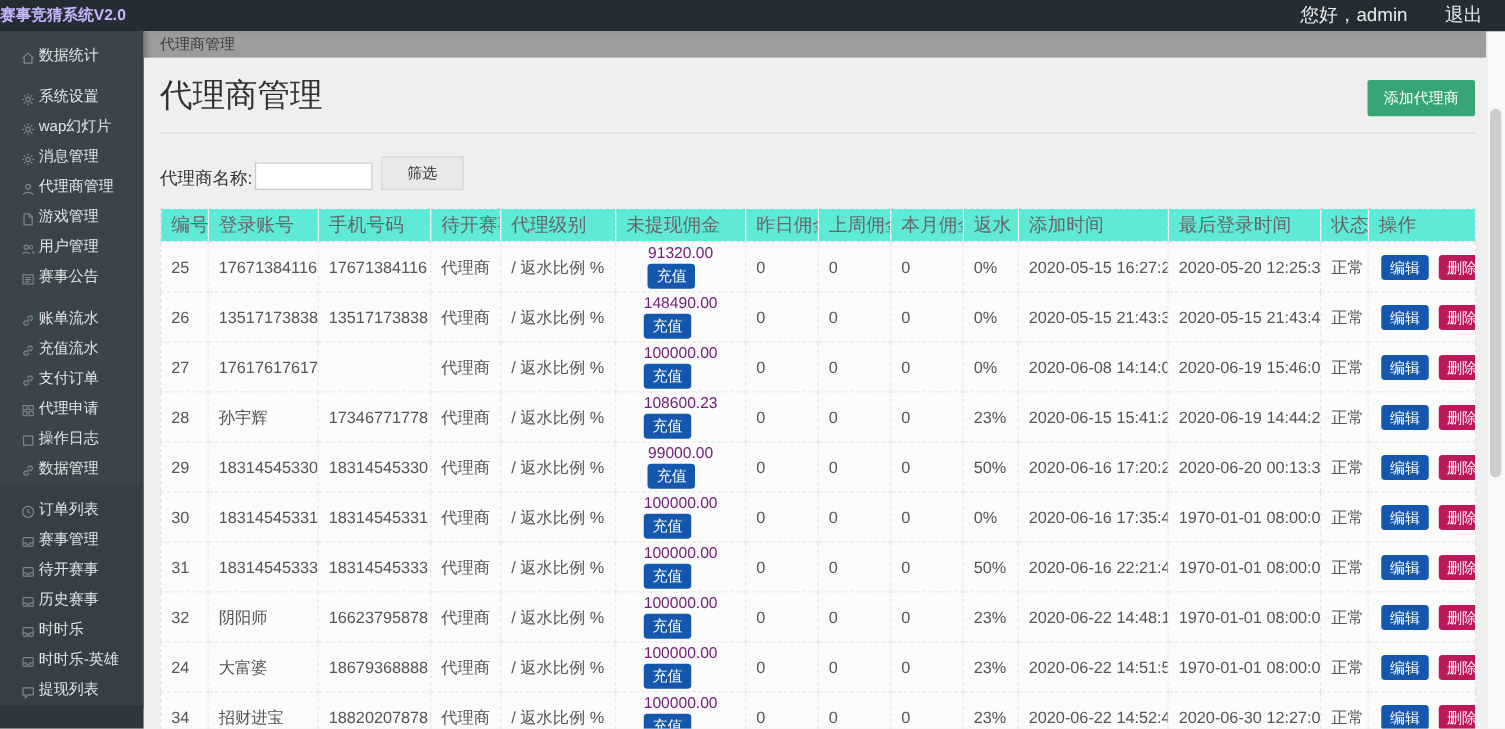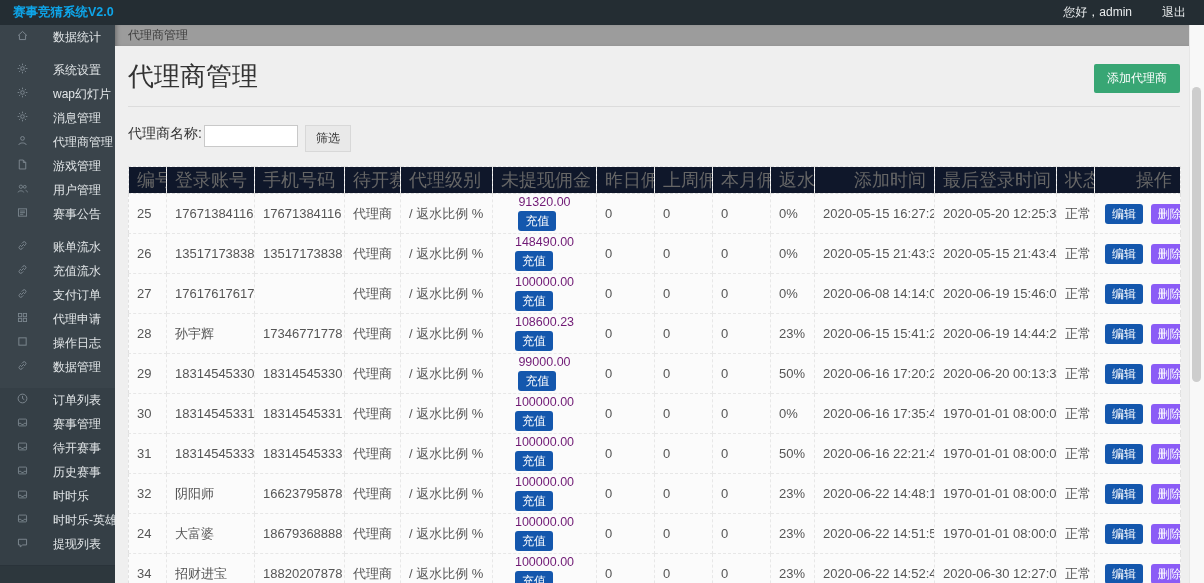--- a/index.html
+++ b/index.html
@@ -4,69 +4,69 @@
 <style>
   html,body{margin:0;padding:0;}
   body{
     width:1204px;height:583px;position:relative;overflow:hidden;
     font-family:"Liberation Sans","DejaVu Sans",sans-serif;
     background:#efefef;
   }
   
   .topbar{position:absolute;top:0;left:0;width:1204px;height:25px;background:#242d33;
     color:#fff;display:flex;align-items:center;z-index:10;}
-  .brand{width:115px;box-sizing:border-box;padding-left:13px;font-size:12.5px;font-weight:bold;
-    white-space:nowrap;color:#0ea5e9;}
+  .brand{width:115px;box-sizing:border-box;padding-left:0;font-size:12.5px;font-weight:bold;
+    white-space:nowrap;color:#c4b5fd;}
   .topbar-right{margin-left:auto;display:flex;align-items:flex-end;gap:30px;padding-right:18px;
-    font-size:12px;color:#e9eced;}
+    font-size:15px;color:#e9eced;}
   .logout{cursor:pointer;}
   
   .sidebar{position:absolute;top:25px;left:0;bottom:0;width:115px;background:#2d373d;}
   .side-section{background:#3a444b;border-bottom:1px solid #28313700;box-shadow:0 1px 0 #2a333a;
     padding:4px 0;}
   .side-section:last-child{background:#353f46;}
-  .side-item{display:flex;align-items:flex-start;height:24px;padding-left:16px;gap:24px;
+  .side-item{display:flex;align-items:flex-end;height:24px;padding-left:16px;gap:2px;
     color:#e2e6e8;font-size:12px;cursor:pointer;white-space:nowrap;}
   .side-item .icon{display:flex;align-items:center;color:#7c878f;}
   .side-item .icon svg{width:13px;height:13px;}
   .side-label{overflow:hidden;}
   
   .content{position:absolute;left:115px;top:25px;right:14px;bottom:0;background:#efefef;overflow:hidden;}
   .breadcrumb-bar{height:21px;background:#9c9c9c;display:flex;align-items:center;padding-left:13px;
     font-size:12px;color:#3e3e3e;box-shadow:inset 4px 0 5px -3px rgba(0,0,0,.35);}
   .main{padding:0 10px 0 13px;}
   .title-row{display:flex;align-items:flex-start;justify-content:space-between;margin-top:15px;}
   .page-title{font-size:26px;font-weight:400;color:#333;margin:0;line-height:1.2;}
   .add-btn{background:#38a674;color:#fff;border:none;border-radius:2px;font-size:12px;
     padding:6px 13px;cursor:pointer;margin-top:3px;font-family:Liberation Serif, serif;}
   .divider{border-bottom:1px solid #dcdcdc;margin-top:13px;}
-  .filter-row{display:flex;align-items:flex-start;margin-top:18px;font-size:14px;color:#333;}
+  .filter-row{display:flex;align-items:flex-end;margin-top:18px;font-size:14px;color:#333;}
   .filter-input{width:84px;height:20px;border:1px solid #c9c9c9;background:#fff;margin-left:2px;
     padding:0 4px;font-size:12px;font-family:inherit;}
   .filter-btn{margin-left:7px;background:#e9e9e9;border:1px solid #d8d8d8;color:#333;
-    font-size:12px;padding:4px 10px;cursor:pointer;font-family:inherit;}
+    font-size:12px;padding:4px 20px;cursor:pointer;font-family:inherit;}
   
   .table-wrap{margin-top:14px;}
   table{width:100%;border-collapse:collapse;table-layout:fixed;background:#fbfbfb;
     border:1px dashed #e0e0e0;font-size:13px;color:#555;}
-  thead th{background:#0f172a;font-weight:400;color:#666;height:26px;padding:0 8px;
+  thead th{background:#5eead4;font-weight:400;color:#666;height:26px;padding:0 8px;
     text-align:left;border-right:1px dashed #e3e3e3;border-bottom:1px dashed #dedede;
-    white-space:nowrap;overflow:hidden;font-size:18px;}
+    white-space:nowrap;overflow:hidden;font-size:15px;}
   tbody td{height:34px;padding:0 8px;border-right:1px dashed #e7e7e7;border-bottom:1px dashed #e7e7e7;
     white-space:nowrap;overflow:hidden;}
   thead th:last-child,tbody td:last-child{border-right:none;}
   tbody tr:last-child td{border-bottom:none;}
-  th.c-center,td.c-center{text-align:right;}
+  th.c-center,td.c-center{text-align:left;}
   td.c-commission{text-align:center;padding:2px 4px;}
   .comm-wrap{display:inline-block;text-align:left;vertical-align:middle;}
   .comm-wrap .amount{font-size:12.5px;color:#701a75;line-height:13px;margin-bottom:2px;}
   .btn{border:none;color:#fff;font-size:12px;border-radius:3px;padding:2px 7px;cursor:pointer;
     font-family:inherit;line-height:16px;}
   .btn-blue{background:#1457ad;}
-  .btn-dark{background:#8b5cf6;}
+  .btn-dark{background:#be185d;}
   td.c-actions{text-align:center;}
   td.c-actions .btn{margin:0 2px;}
   
   .scrollbar{position:absolute;right:0;top:25px;bottom:0;width:14px;background:#f8f8f8;
     border-left:1px solid #e6e6e6;}
   .scroll-thumb{position:absolute;left:2px;width:9px;top:62px;height:295px;background:#cdcdcd;
     border-radius:5px;}
   .defs{position:absolute;width:0;height:0;overflow:hidden;}
 </style>
 </head>

